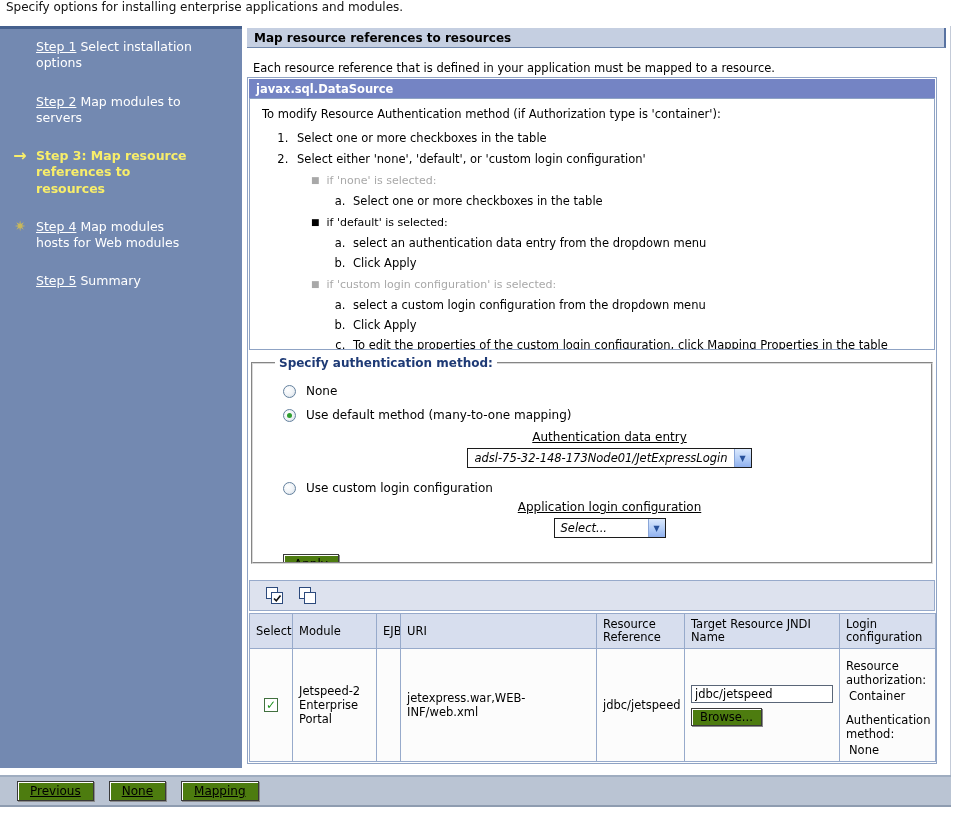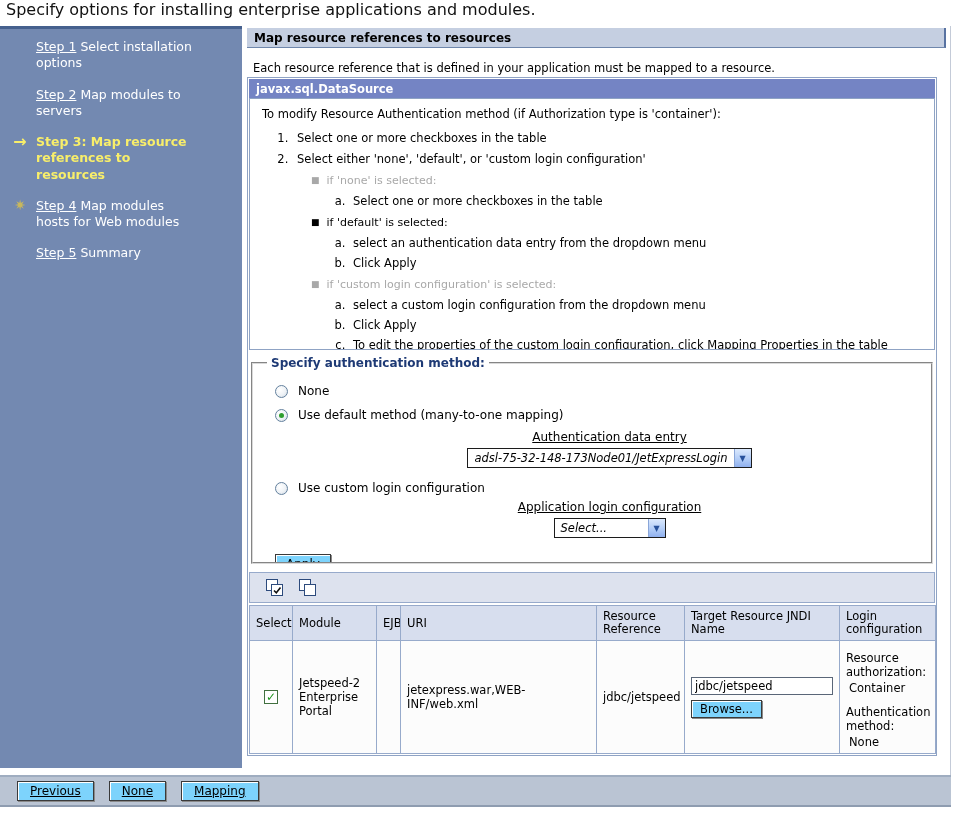--- a/index.html
+++ b/index.html
@@ -1,26 +1,26 @@
 <!DOCTYPE html>
 <html><head>
 <meta charset="utf-8">
 <style>
   * { margin:0; padding:0; box-sizing:border-box; }
   html,body { background:#ffffff; }
   body { font-family:"DejaVu Sans","Liberation Sans",sans-serif; color:#000; }
   #screen { position:relative; width:964px; height:817px; background:#fff; overflow:hidden; }
 
   
-  #topnote { position:absolute; left:6px; top:0; font-size:16px; color:#111; }
+  #topnote { position:absolute; left:6px; top:0; font-size:12px; color:#111; }
 
   
   #sidebar { position:absolute; left:0; top:26px; width:242px; height:742px;
              background:#7389b1; border-top:3px solid #46618e; }
-  .steps { padding:10px 0 0 36px; display:flex; flex-direction:column; gap:15px; }
+  .steps { padding:10px 0 0 36px; display:flex; flex-direction:column; gap:22px; }
   .step { position:relative; width:158px; font-size:12.5px; line-height:1.3; color:#fff; }
   .step a, .step .lnk { color:#fff; text-decoration:underline; cursor:pointer; }
   .step.current { color:#f8ee6a; font-weight:bold; }
   .marker { position:absolute; left:-28px; top:-2px; width:24px; text-align:center; }
   .arrow-ic { color:#f8ee6a; font-weight:bold; font-size:16px; }
   .star-ic { color:#c9b85c; font-size:14px; }
 
   
   #content { position:absolute; left:242px; top:26px; width:722px; height:742px; background:#fff; }
   #rightline { position:absolute; left:950px; top:26px; width:1px; height:749px; background:#c4cbd8; }
@@ -38,37 +38,37 @@
   .instrbox { border:1px solid #8fa3c4; height:252px; overflow:hidden; background:#fff; }
   .instr { padding:8px 12px; font-size:11.5px; line-height:14px; }
   ol.main { margin:10px 0 0 30px; padding:0; list-style:decimal; }
   ol.main > li { margin-bottom:7px; padding-left:5px; }
   .bullhead { margin-top:8px; margin-left:14px; font-size:11px; line-height:13px; }
   .bullhead::before { content:"■"; font-size:9px; margin-right:7px; position:relative; top:-1px; }
   .gray { color:#a8a8a8; }
   ol.alpha { margin:6px 0 0 52px; padding:0; list-style:lower-alpha; color:#000; }
   ol.alpha > li { margin-bottom:6px; padding-left:4px; font-size:11.5px; line-height:14px; }
 
-  fieldset.authfs { margin:6px 2px 8px 2px; height:208px; border:2px groove #d9d9d9;
-                    padding:4px 10px; overflow:hidden; }
+  fieldset.authfs { margin:6px 2px 16px 2px; height:208px; border:2px groove #d9d9d9;
+                    padding:4px 18px; overflow:hidden; }
   fieldset.authfs legend { font-size:12px; font-weight:bold; color:#1e3a75; padding:0 4px; margin-left:4px; }
   .radio-row { display:flex; align-items:center; gap:10px; margin:10px 0 0 12px; font-size:12px; }
   .radio { width:13px; height:13px; border-radius:50%; border:1px solid #64819e; flex:none;
            background:radial-gradient(circle at 35% 35%, #ffffff 0%, #eef2f6 55%, #ccd6e0 100%);
            display:inline-flex; align-items:center; justify-content:center; cursor:pointer; }
   .radio .dot { width:5px; height:5px; border-radius:50%; background:#2f9e2f; }
   .indent { margin-left:35px;text-align:center; }
   .fldlabel { display:inline-block; margin-top:8px; font-size:12px; text-decoration:underline; }
   .selbox { margin-top:3px; display:inline-flex; align-items:center; height:20px;
             border:1px solid #1c1c1c; background:#fff; cursor:pointer;font-style:italic; }
   .selbox .seltext { padding:0 6px; font-size:11.5px; white-space:nowrap; }
   .selarrow { width:17px; align-self:stretch; display:flex; align-items:center; justify-content:center;
               background:linear-gradient(180deg,#dbe9fd 0%,#b3cdf7 55%,#8fb0ee 100%);
               border-left:1px solid #8aa6d8; color:#27519b; font-size:8px; }
-  .btn3d { font-family:inherit; font-size:12px; background:#7dd3fc; color:#000;
+  .btn3d { font-family:inherit; font-size:12px; background:#4d7c0f; color:#000;
            border:1px solid #3a3a3a; box-shadow:1px 1px 0 0 #8a8a8a, inset 1px 1px 0 #ffffff;
            padding:2px 10px; cursor:pointer; }
   .applybtn { margin:16px 0 0 12px; }
 
   .toolbar { margin-top:6px; height:31px; background:#dde2ee; border:1px solid #97aacb;
              display:flex; align-items:center; gap:11px; padding-left:14px; }
   .toolicon { width:22px; height:22px; display:flex; align-items:center; justify-content:center; cursor:pointer; }
 
   table.restable { border-collapse:collapse; width:686px; table-layout:fixed; margin-top:2px;
                    font-size:11.5px; }

